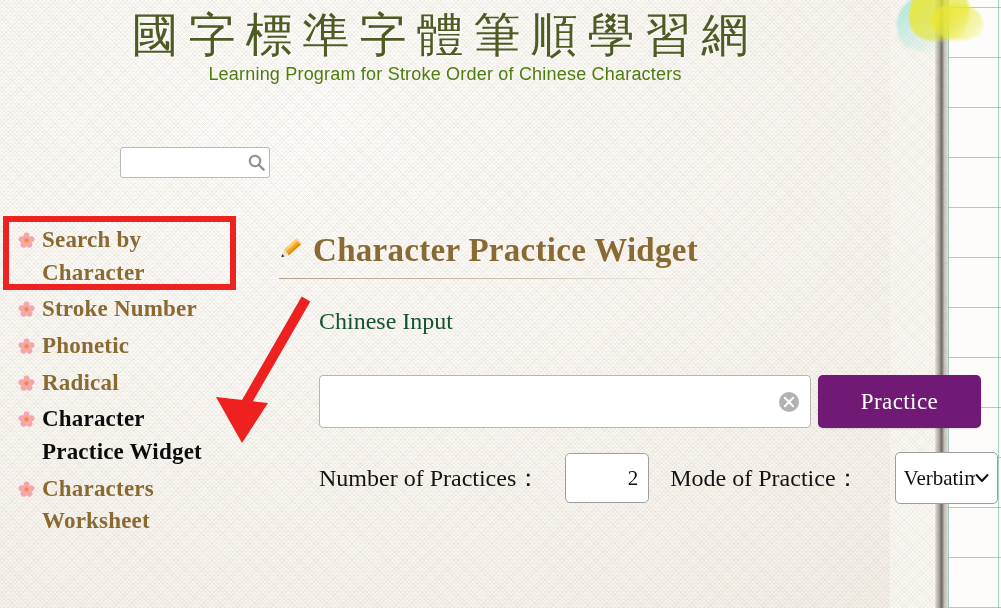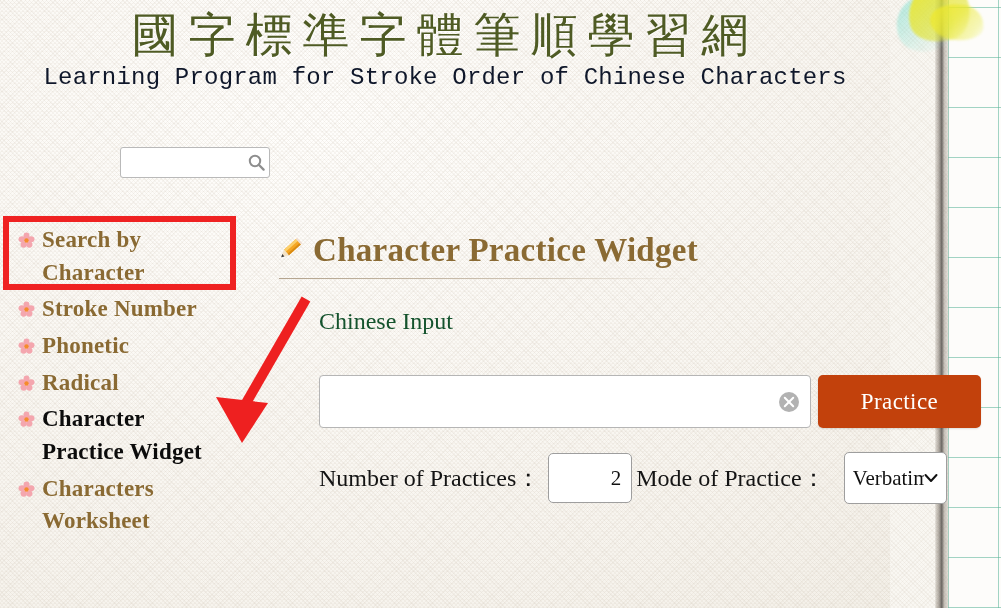--- a/index.html
+++ b/index.html
@@ -119,23 +119,23 @@
   #site-title-cn {
     font-family: Liberation Serif, serif;
     font-size: 47px;
     letter-spacing: 10px;
     color: #4f5b24;
     line-height: 1.15;
     text-shadow: 1px 1px 1px rgba(255,255,255,0.8);
     white-space: nowrap;
   }
   #site-title-en {
-    font-family: Liberation Mono, monospace;
-    font-size: 24px;
-    color: #0f172a;
+    font-family: Liberation Sans, sans-serif;
+    font-size: 18px;
+    color: #4d7c0f;
     margin-top: 2px;
     letter-spacing: 0.2px;
     white-space: nowrap;
   }
 
   
   #search-wrap {
     position: absolute;
     top: 147px;
     left: 120px;
@@ -293,39 +293,40 @@
     top: 50%;
     transform: translateY(-50%);
     width: 22px;
     height: 22px;
     cursor: pointer;
   }
   #practice-btn {
     margin-left: 7px;
     width: 163px;
     height: 53px;
-    background: #c2410c;
+    background: #701a75;
     border: 0;
     border-radius: 5px;
     color: #ffffff;
     font-family: "Liberation Serif", serif;
     font-size: 23px;
     cursor: pointer;
     letter-spacing: 0.4px;
     box-shadow: 0 1px 2px rgba(0,0,0,0.12);
   }
 
   
   #controls-row {
     position: absolute;
     top: 452px;
     left: 44px;
     display: flex;
     align-items: center;
     white-space: nowrap;
+    gap: 17px;
   }
   .ctrl-label {
     font-family: "Liberation Serif", serif;
     font-size: 24px;
     color: #141414;
   }
   #practice-count {
     width: 84px;
     height: 50px;
     margin: 0 4px 0 8px;

